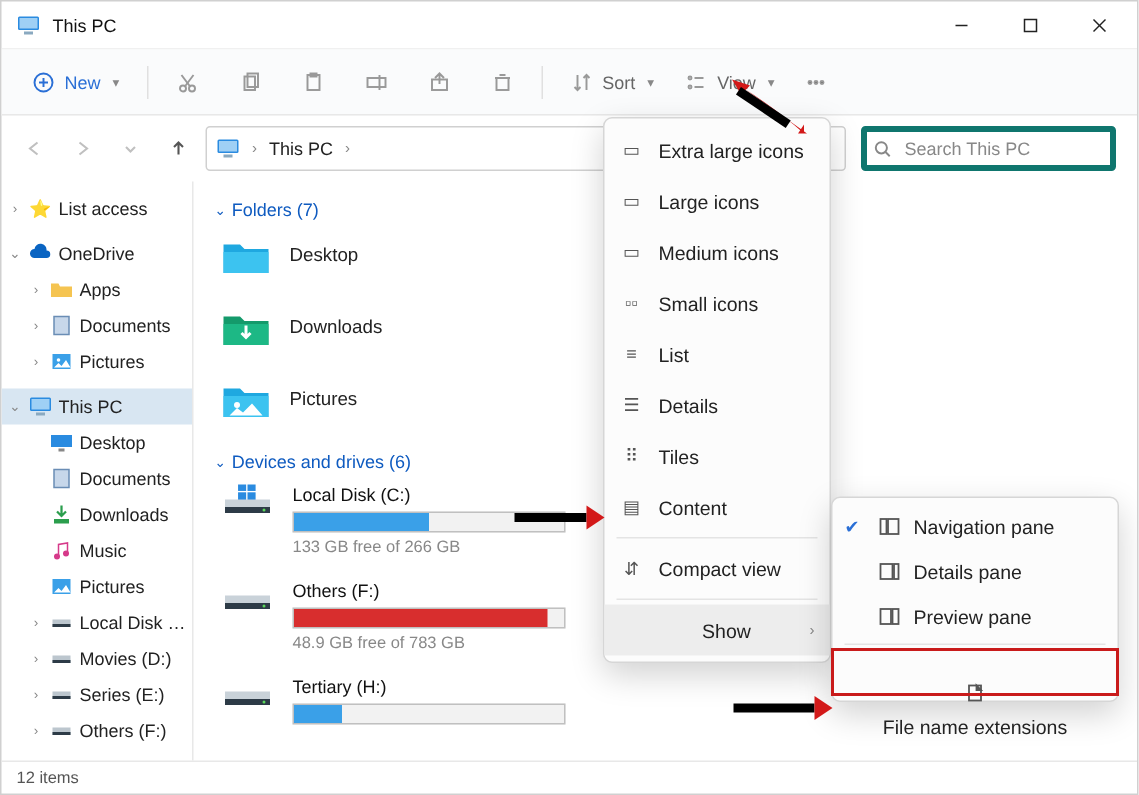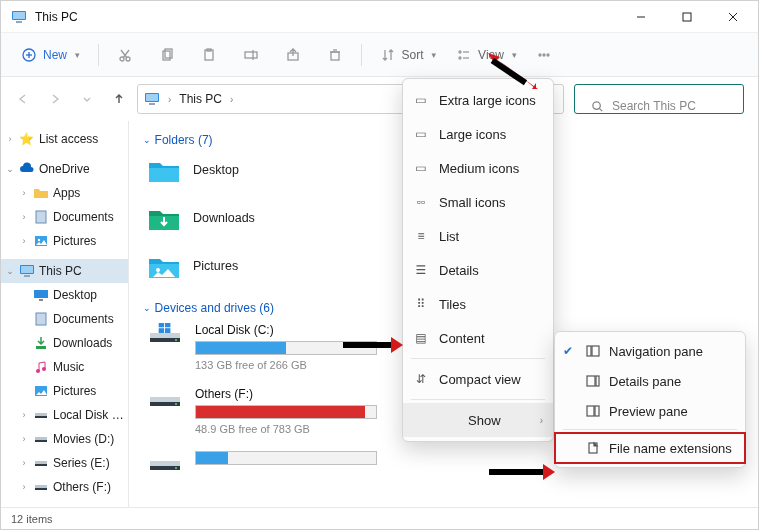--- a/index.html
+++ b/index.html
@@ -24,21 +24,21 @@
   .tgroup{display:flex;align-items:center;gap:14px;}
   
   .navrow { height:44px; display:flex; align-items:center; padding:0 14px; gap:10px;}
   .navarrows { display:flex; gap:16px; color:#666; align-items:center;}
   .navarrows .arr { width:16px;height:16px;display:flex;align-items:center;justify-content:center;}
   .navarrows .arr svg{width:12px;height:12px;stroke:#555;fill:none;stroke-width:1.4;}
   .navarrows .arr.dis svg{stroke:#c0c0c0;}
   .addr { flex:1; height:30px; border:1px solid #d0d0d0; border-radius:3px; display:flex; align-items:center; padding:0 6px; gap:8px;}
   .addr .pcicon{width:16px;height:16px;}
   .addr .crumbsep{color:#888;font-size:10px;}
-  .search { width:170px; height:30px; border:1px solid #0f766e; border-radius:3px; display:flex; align-items:flex-end; padding:0 16px; color:#888; gap:8px;}
+  .search { width:170px; height:30px; border:4px solid #0f766e; border-radius:3px; display:flex; align-items:center; padding:0 4px; color:#888; gap:8px;}
   .search svg{width:13px;height:13px;stroke:#888;fill:none;stroke-width:1.4;}
   
   .body { display:flex; height:calc(100% - 32px - 44px - 44px - 22px);}
   .sidebar { width:128px; border-right:1px solid #e8e8e8; padding:6px 0; overflow:hidden;}
   .srow { display:flex; align-items:center; gap:4px; height:24px; padding:0 4px 0 4px; cursor:default;}
   .srow.child{padding-left:18px;}
   .srow .exp { width:10px; font-size:9px; color:#888; text-align:center;}
   .srow .sic { width:16px; height:16px; display:flex; align-items:center; justify-content:center;}
   .srow .slabel { font-size:12px; white-space:nowrap; overflow:hidden; text-overflow:ellipsis; flex:1;}
   .srow.sel { background:#d8e6f2; }
@@ -70,21 +70,21 @@
   .vmitem .vmar{color:#888;font-size:10px;}
   .vmsep{height:1px;background:#e4e4e4;margin:3px 8px;}
   
   .showmenu { position:absolute; left:553px; top:330px; width:192px; background:#fcfcfc; border:1px solid #d6d6d6; border-radius:6px; box-shadow:0 8px 22px rgba(0,0,0,.18); padding:4px 0; z-index:11;}
   .smitem{height:30px;display:flex;align-items:center;padding:0 8px;gap:8px;}
   .smchk{width:14px;color:#2a6fd6;font-size:12px;visibility:hidden;}
   .smitem.checked .smchk{visibility:visible;}
   .smicon{width:16px;display:flex;justify-content:center;}
   .smicon svg{width:14px;height:14px;stroke:#555;fill:none;stroke-width:1.2;}
   .smlabel{font-size:13px;color:#222;}
-  .smitem.boxed{outline:2px solid #c91b1b;outline-offset:-1px;}
+  .smitem.boxed{outline:2px solid #c91b1b;outline-offset:-1px;flex-direction:column;}
   .smsep{height:1px;background:#e4e4e4;margin:3px 8px;}
   
   .redarrow{position:absolute;z-index:20;}
   .redarrow svg{overflow:visible;}
   .redarrow path,.redarrow polygon{fill:#d31919;}
 </style>
 </head>
 <body>
 
 <div class="titlebar">
@@ -514,20 +514,21 @@
         </div>
         <div class="drive">
           <div class="diconwrap">
             <svg class="dicon" viewBox="0 0 34 22">
               <rect x="2" y="10" width="30" height="9" fill="#c9d2d9"></rect>
               <rect x="2" y="15" width="30" height="4" fill="#2d3b47"></rect>
               <circle cx="28" cy="17" r="1" fill="#5bd85b"></circle>
             </svg>
           </div>
           <div class="dinfo">
+            <div class="dname">Tertiary (H:)</div>
             <div class="dbarbg">
               <div class="dbarfg" style="width:18%"></div>
             </div>
           </div>
         </div>
       </div>
   </div>
 </div>
 
 <div class="status">

